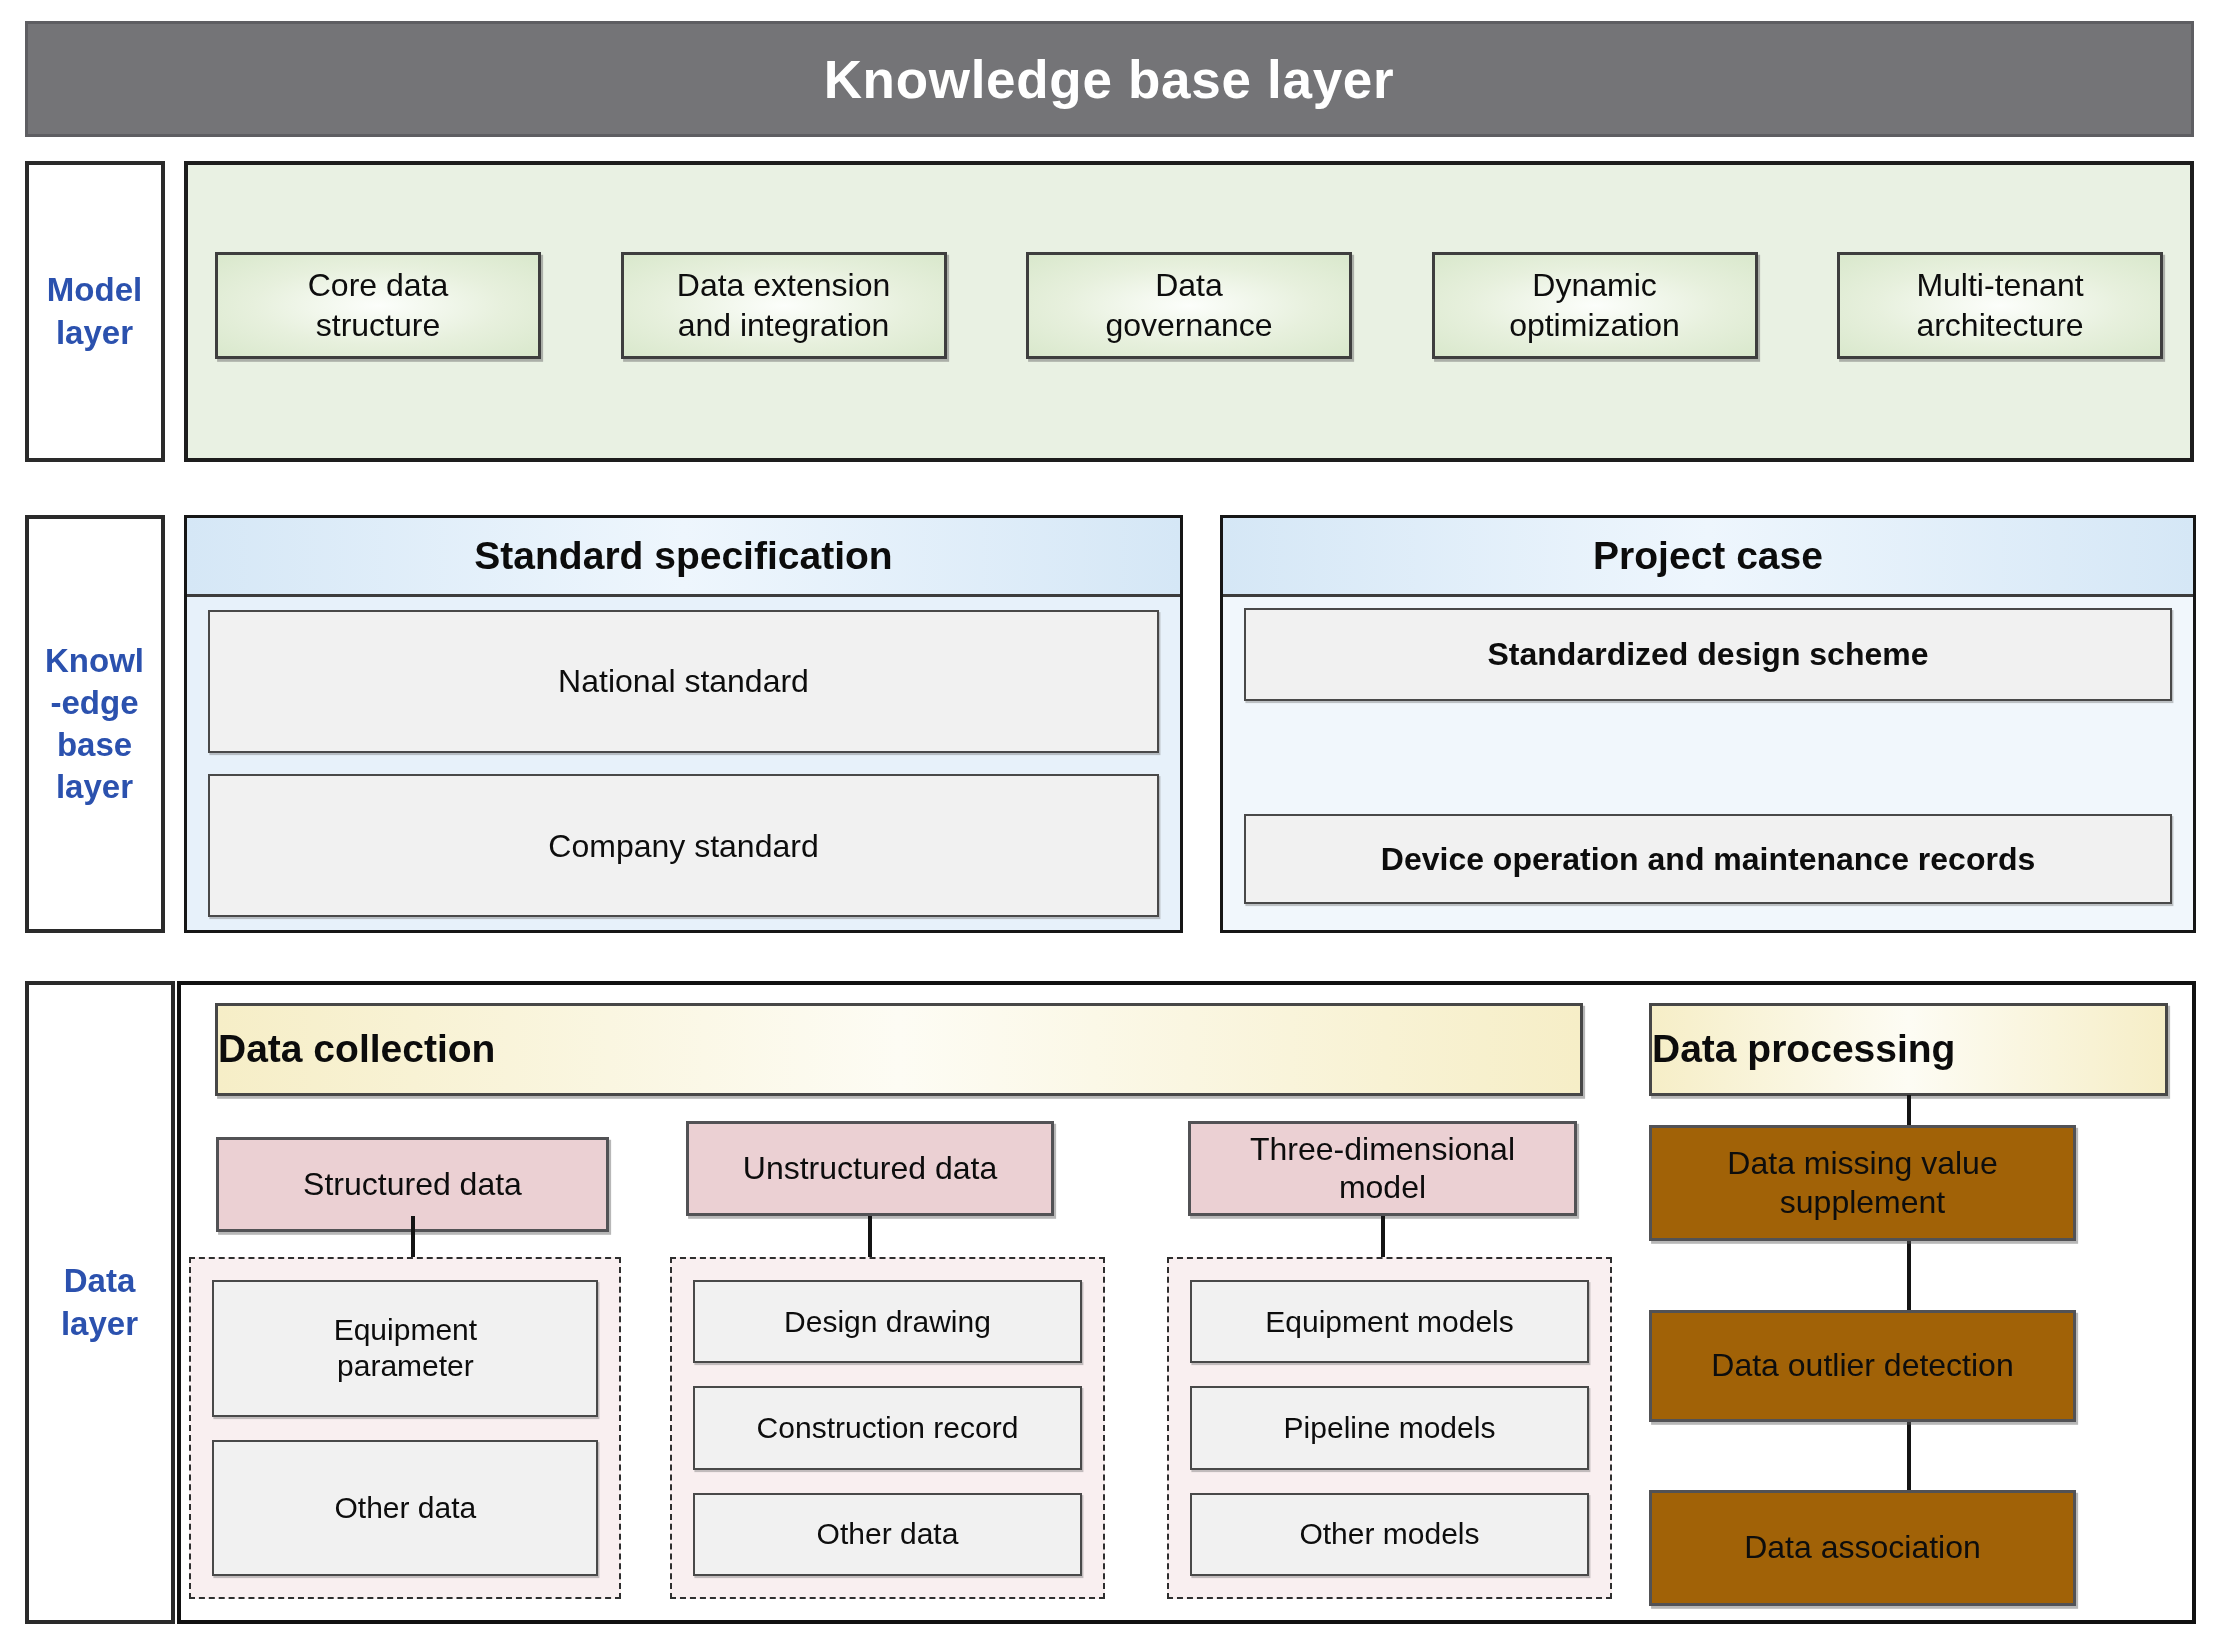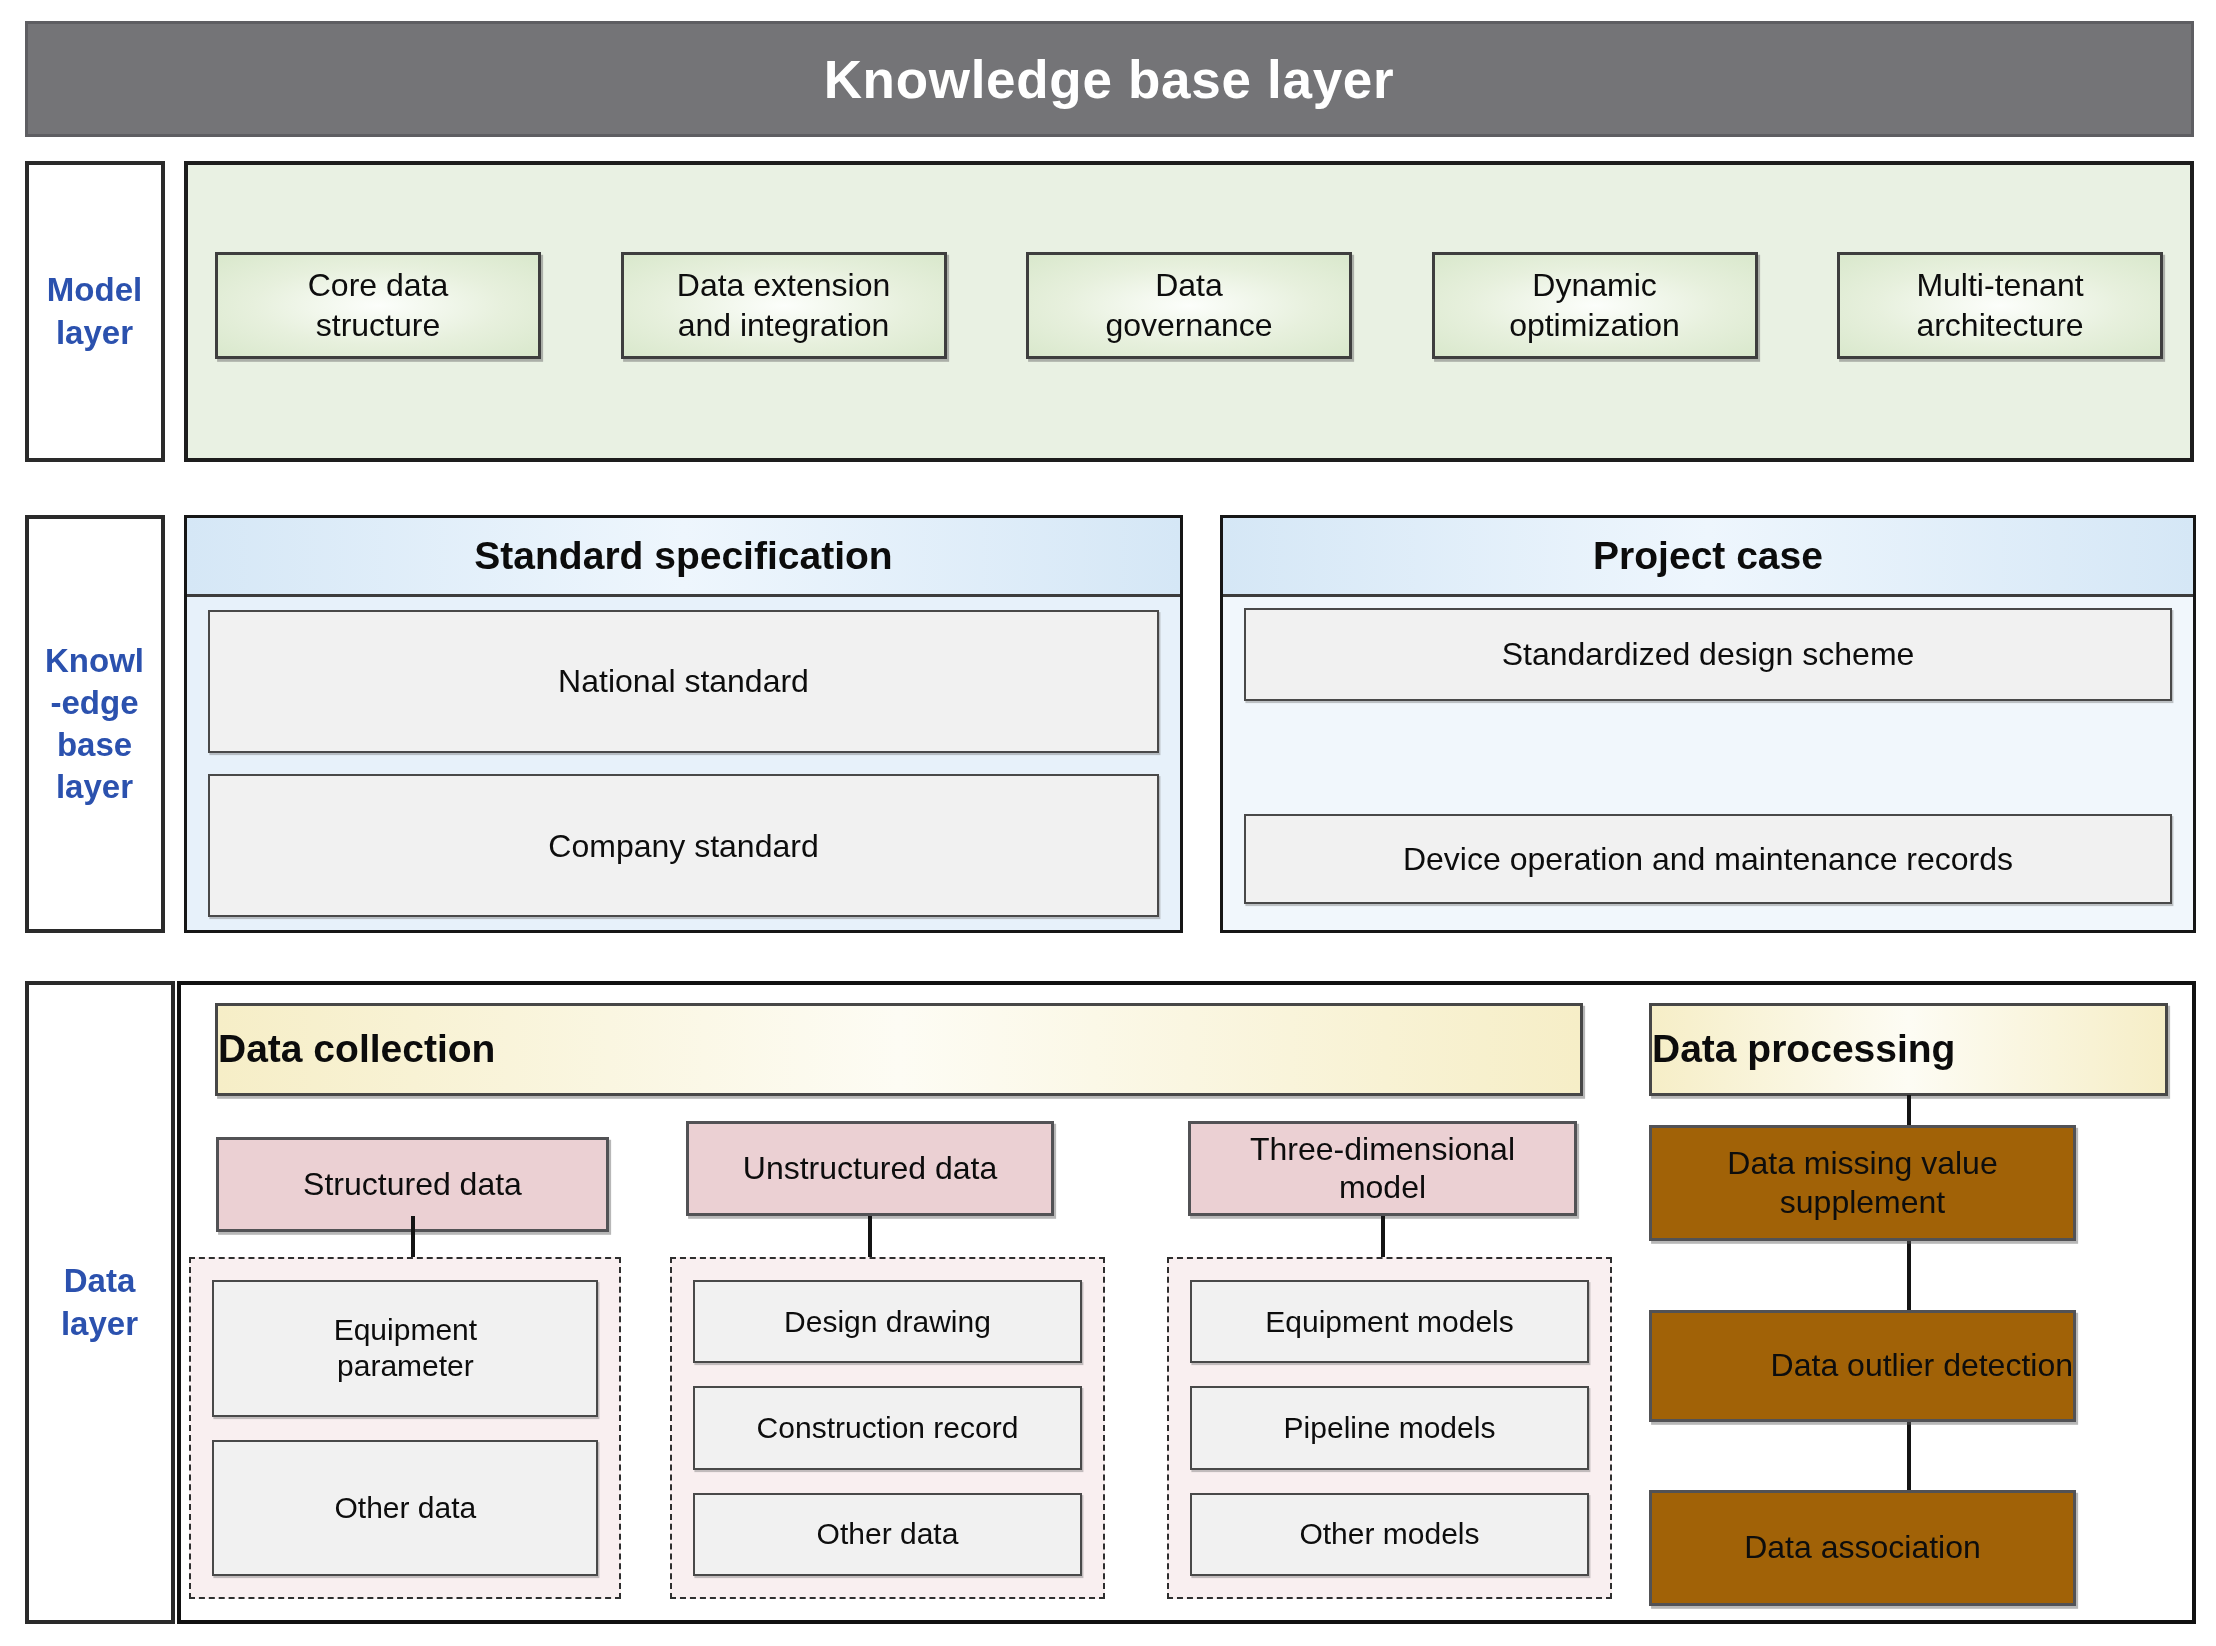--- a/index.html
+++ b/index.html
@@ -73,21 +73,21 @@
     flex: 1; display: flex; flex-direction: column; gap: 21px; padding: 12.6px 21px;
   }
   .gray-box {
     background: #f1f1f1; border: 2.8px solid #494949;
     box-shadow: 1.4px 2.1px 0 rgba(110,110,110,0.4);
     display: flex; align-items: center; justify-content: center; text-align: center;
   }
   .kb-body-std .gray-box { flex: 1; }
   .gray-box .txt { font-size: 32px; color: #0d0d0d; line-height: 1.2; }
   .kb-body-proj { flex: 1; position: relative; }
-  .kb-body-proj .gray-box { position: absolute; left: 21px; right: 21px; }
+  .kb-body-proj .gray-box { position: absolute; left: 21px; right: 21px; font-weight: bold; }
   .kb-body-proj .proj-box-1 { top: 10.5px; height: 93px; }
   .kb-body-proj .proj-box-2 { top: 217px; height: 90px; }
 
   
   .data-content {
     position: absolute; left: 177px; top: 981px; width: 2019px; height: 643px;
     background: #ffffff; border: 4.2px solid #111111;
   }
   .yellow-header {
     position: absolute; top: 17.5px; height: 93px;
@@ -123,21 +123,21 @@
   .dashed-group .gray-box .txt { font-size: 30px; }
 
   .dp-step {
     position: absolute; left: 1468px; width: 427px;
     background: #a16207; border: 3.5px solid #525255;
     box-shadow: 2.1px 2.8px 0 rgba(95,95,95,0.45);
     display: flex; align-items: center; justify-content: center; text-align: center;
   }
   .dp-step .txt { font-size: 32px; color: #0d0d0d; line-height: 1.22; }
   .dp-1 { top: 140px; height: 116px; }
-  .dp-2 { top: 325px; height: 112px; justify-content: flex-end; }
+  .dp-2 { top: 325px; height: 112px; }
   .dp-3 { top: 505px; height: 116px; }
 
   .vline { position: absolute; width: 3.5px; background: #141414; }
   .vl-cat1 { left: 230px;  top: 231px; height: 41px; }
   .vl-cat2 { left: 687px;  top: 231px; height: 41px; }
   .vl-cat3 { left: 1200px; top: 231px; height: 41px; }
   .vl-dp0  { left: 1726px; top: 110px; height: 30px; }
   .vl-dp1  { left: 1726px; top: 256px; height: 69px; }
   .vl-dp2  { left: 1726px; top: 437px; height: 68px; }
 </style>

